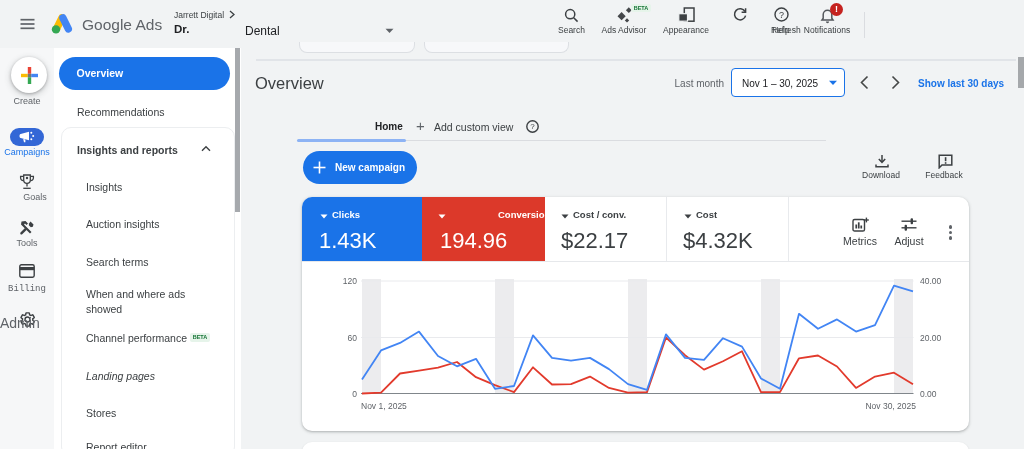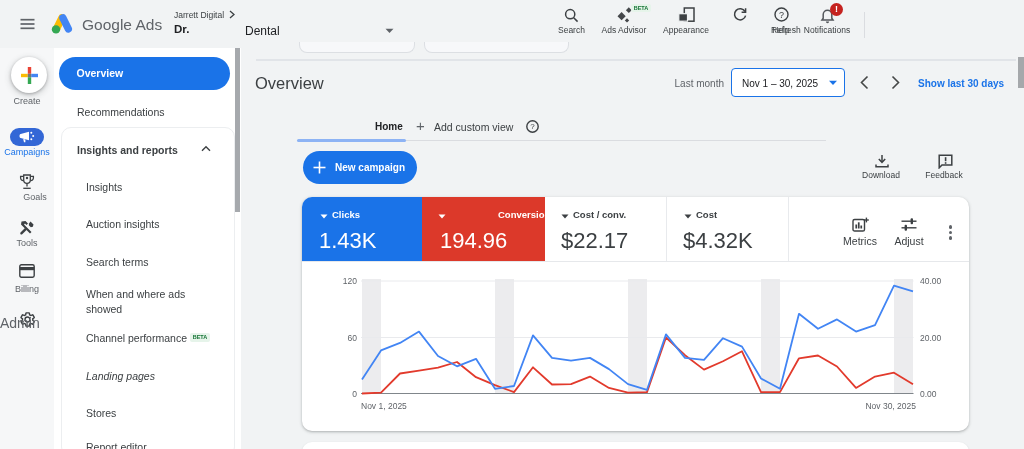--- a/index.html
+++ b/index.html
@@ -119,21 +119,21 @@
 <path d="M2.5 1.5 L6.5 1 L9 3.5 L7.5 5 L6 3.5 L5 4.5 L12.5 12 L11 13.5 L3.5 6 L2 4.5 Z"></path>
 <path d="M11.5 1.5 L14.5 4.5 L13.8 6.8 L11.8 7.2 L9.8 5.2 L10.2 3.2 Z"></path>
 <path d="M1.5 12.5 L6 8 L7.8 9.8 L3.2 14.3 A1.25 1.25 0 0 1 1.5 12.5 Z"></path>
 </svg>
 <div class="abs" style="left:0;top:238px;width:54px;text-align:center;font-size:9px;color:#5f6368;">Tools</div>
 
 <svg class="abs" style="left:19px;top:264px;" width="16" height="14" viewBox="0 0 16 14">
     <rect x="0.8" y="0.8" width="14.4" height="12.4" rx="1.6" fill="none" stroke="#3c4043" stroke-width="1.4"></rect>
     <rect x="0.8" y="3" width="14.4" height="3.2" fill="#3c4043"></rect>
   </svg>
-<div class="abs" style="left:0;top:284px;width:54px;text-align:center;font-size:9px;color:#5f6368;">Billing</div>
+<div class="abs" style="left:0;top:284px;width:54px;text-align:center;font-size:9px;color:#5f6368;font-family:Liberation Mono, monospace;">Billing</div>
 
 <svg class="abs" style="left:19px;top:311px;" width="17" height="17" viewBox="0 0 24 24">
     <path fill="none" stroke="#3c4043" stroke-width="2" d="M19.4 12.9a7.5 7.5 0 0 0 .1-.9 7.5 7.5 0 0 0-.1-.9l2-1.6a.5.5 0 0 0 .1-.6l-1.9-3.3a.5.5 0 0 0-.6-.2l-2.4 1a7.3 7.3 0 0 0-1.6-.9l-.4-2.5a.5.5 0 0 0-.5-.4h-3.8a.5.5 0 0 0-.5.4l-.4 2.5a7.3 7.3 0 0 0-1.6.9l-2.4-1a.5.5 0 0 0-.6.2L2.9 8.9a.5.5 0 0 0 .1.6l2 1.6a7.5 7.5 0 0 0-.1.9 7.5 7.5 0 0 0 .1.9l-2 1.6a.5.5 0 0 0-.1.6l1.9 3.3a.5.5 0 0 0 .6.2l2.4-1a7.3 7.3 0 0 0 1.6.9l.4 2.5a.5.5 0 0 0 .5.4h3.8a.5.5 0 0 0 .5-.4l.4-2.5a7.3 7.3 0 0 0 1.6-.9l2.4 1a.5.5 0 0 0 .6-.2l1.9-3.3a.5.5 0 0 0-.1-.6zM12 15.5A3.5 3.5 0 1 1 15.5 12 3.5 3.5 0 0 1 12 15.5z"></path>
   </svg>
 <div class="abs" style="left:0;top:315px;width:54px;text-align:left;font-size:14px;color:#5f6368;">Admin</div>
 
 <div class="abs" style="left:59px;top:56.5px;width:171px;height:33px;border-radius:17px;background:#1a73e8;color:#fff;font-size:10.5px;font-weight:bold;line-height:33px;padding-left:17.5px;">Overview</div>
 <div class="abs" style="left:77px;top:106px;font-size:10.5px;color:#3c4043;">Recommendations</div>
 <div class="abs" style="left:61px;top:127px;width:174px;height:330px;border:1px solid #eceef0;border-radius:10px;"></div>
 <div class="abs" style="left:77px;top:144px;font-size:10.5px;font-weight:bold;color:#3c4043;">Insights and reports</div>

